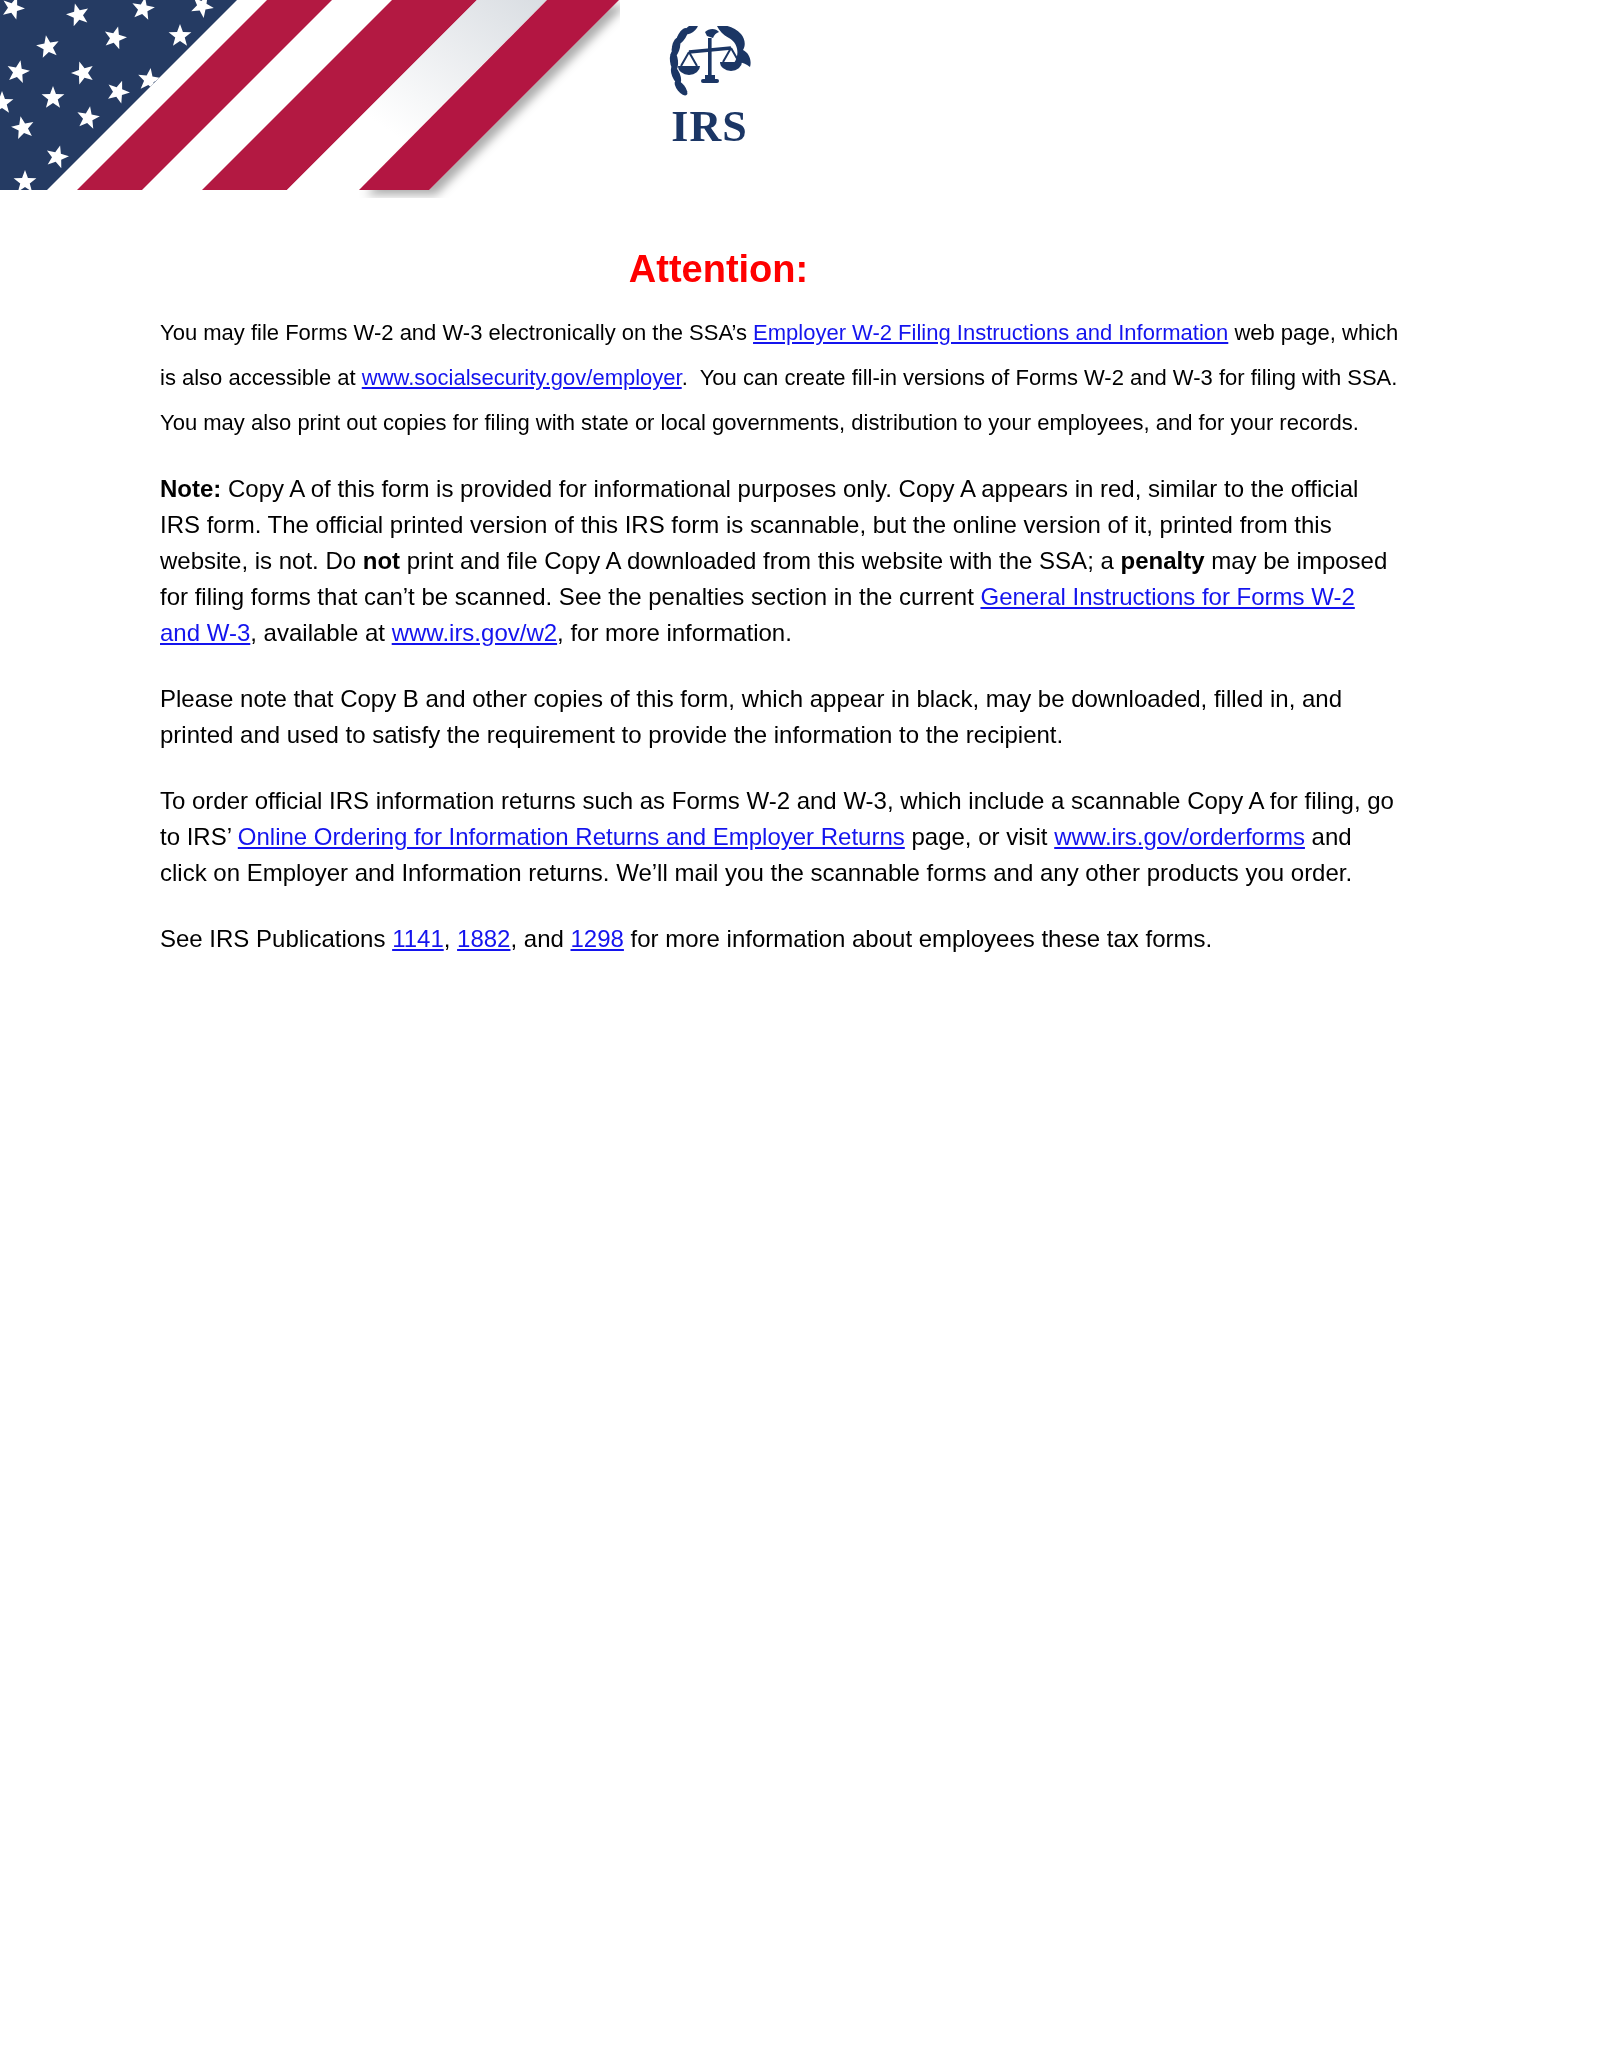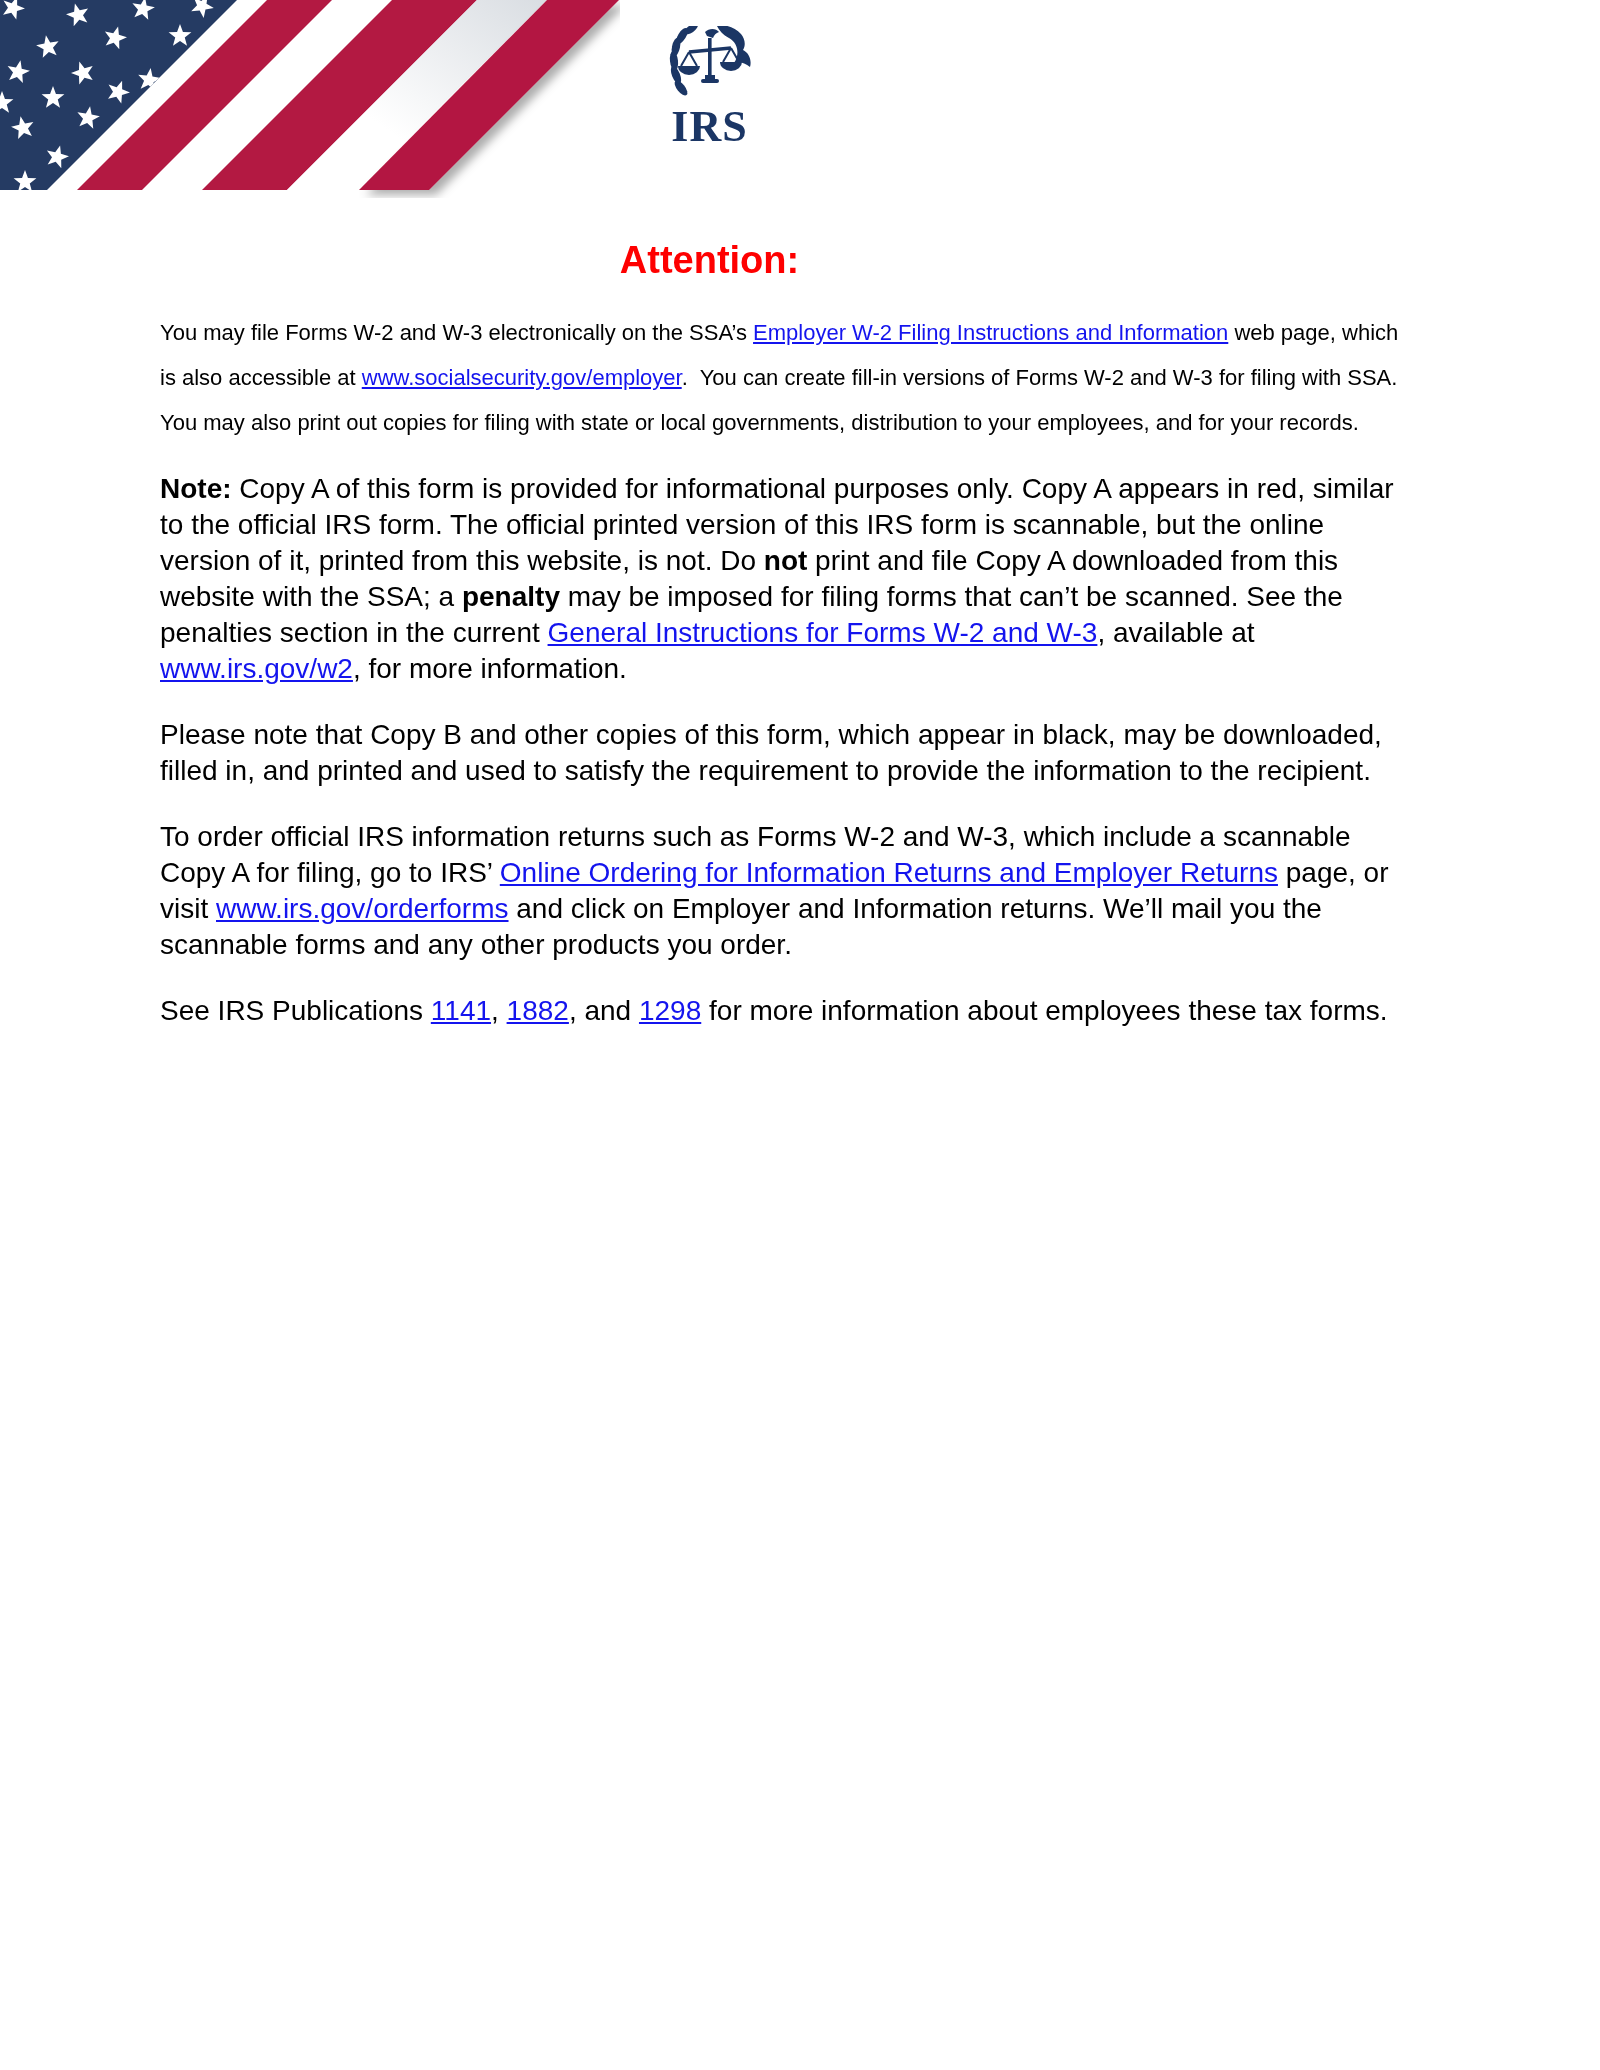--- a/index.html
+++ b/index.html
@@ -8,30 +8,30 @@
     font-family:"Liberation Sans",sans-serif;overflow:hidden;
   }
   .flag{position:absolute;top:0;left:0;line-height:0;}
   .logo{position:absolute;top:26px;left:0;width:100%;text-align:center;}
   .logo svg{display:block;margin:0 auto;}
   .logo-text{
     font-family:"Liberation Serif",serif;font-weight:bold;font-size:44px;
     color:var(--logo-navy,#1B3665);letter-spacing:1px;line-height:1;margin-top:1px;
   }
   .attention{
-    position:absolute;top:240px;left:0;width:100%;margin:0;text-align:center;
+    position:absolute;top:240px;left:0;width:100%;margin:9px;text-align:center;
     font-size:38px;font-weight:bold;color:var(--heading-red,#FE0000);line-height:1.1;
   }
   .content{
     position:absolute;top:310px;left:160px;width:1240px;
     color:var(--body-text,#000);
   }
   p.para{margin:0 0 30px 0;}
   p.lead{font-size:22px;line-height:45px;margin-bottom:26px;}
-  p.body{font-size:28px;line-height:36px;}
+  p.body{font-size:24px;line-height:36px;}
   .lnk{color:var(--link-blue,#1414EE);text-decoration:underline;cursor:pointer;}
   strong{font-weight:bold;}
 </style>
 </head>
 <body>
 
 <div class="page">
 
   <div class="flag">
     <svg width="620" height="198" viewBox="0 0 620 198" xmlns="http://www.w3.org/2000/svg">

